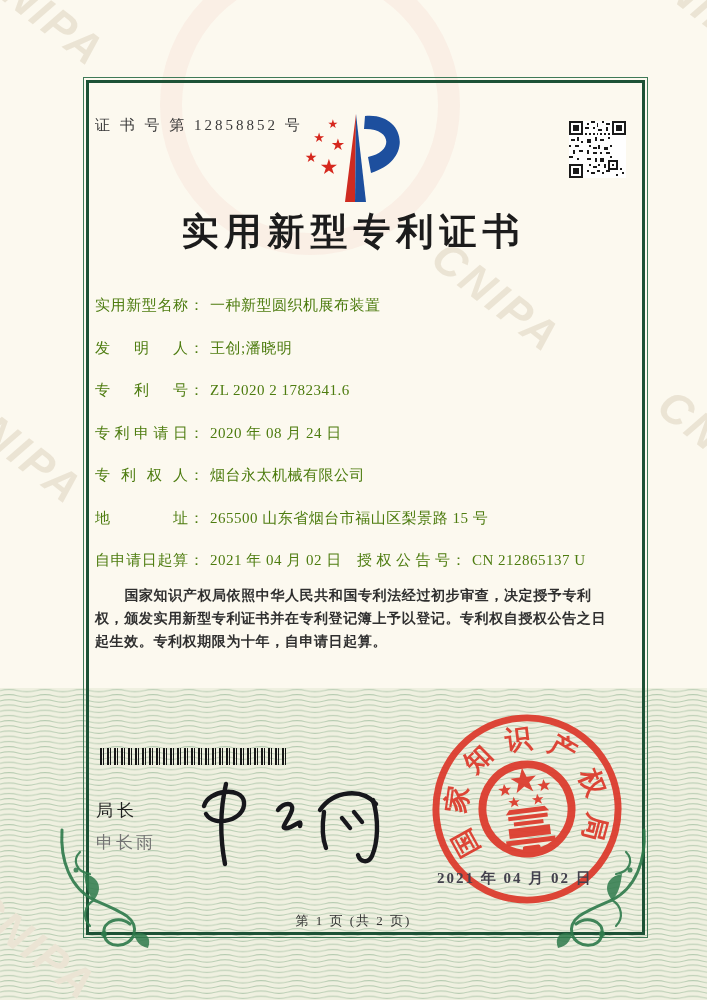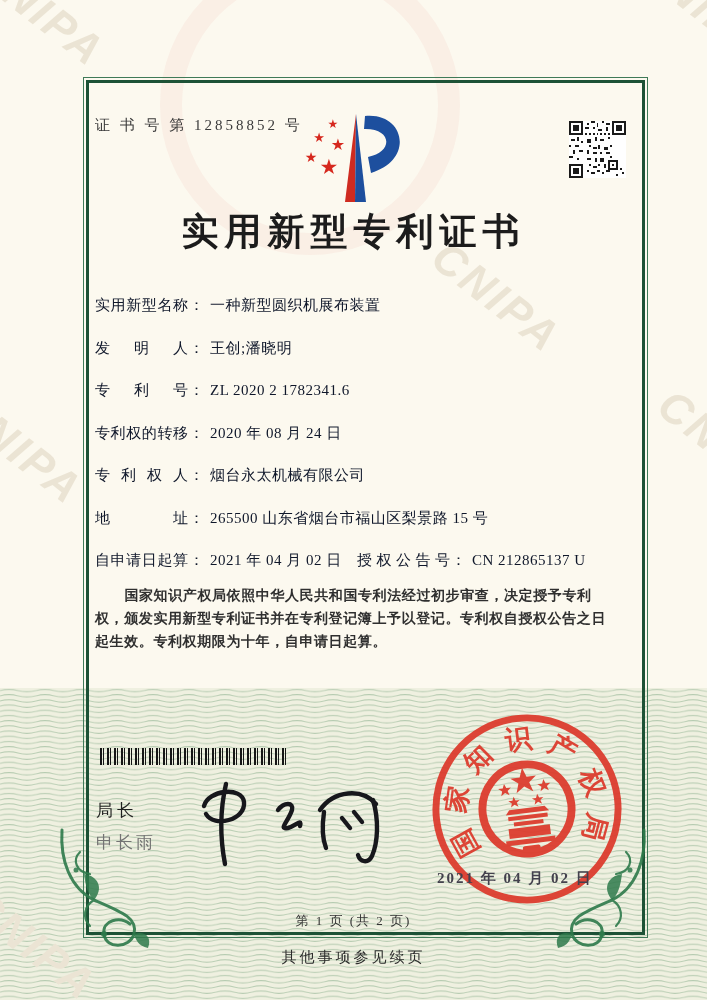--- a/index.html
+++ b/index.html
@@ -26,21 +26,21 @@
   .abs { position:absolute; z-index:2; }
 
   .cert-no { left:95px; top:116px; font-size:15px; letter-spacing:3px; color:#3a3a3a; }
 
   .logo { left:293px; top:110px; width:120px; height:98px; }
   .qr { left:569px; top:121px; width:57px; height:57px; }
 
   .title { left:0; top:207px; width:707px; text-align:center; font-size:37px;
     font-weight:700; letter-spacing:6px; color:#1c1c1c; }
 
-  .frow { position:absolute; left:95px; width:520px; font-size:15px; color:#0f172a; z-index:2; }
+  .frow { position:absolute; left:95px; width:520px; font-size:15px; color:#4d7c0f; z-index:2; }
   .flabel { display:inline-block; width:93px; text-align:justify; text-align-last:justify;
     -moz-text-align-last:justify; vertical-align:top; }
   .fcolon { display:inline-block; margin:0 6px 0 1px; }
   .fvalue { letter-spacing:0.5px; }
   .g2 { position:absolute; left:262px; top:0; }
 
   .paras { position:absolute; left:95px; top:585px; width:521px; z-index:2;
     font-size:14px; line-height:1.63; color:#2f2f2f; letter-spacing:0.6px; }
   .paras p { text-indent:2.1em;font-weight:bold; }
 
@@ -213,21 +213,21 @@
   <div class="frow" style="top:296px;">
     <span class="flabel">实用新型名称</span><span class="fcolon">：</span><span class="fvalue">一种新型圆织机展布装置</span>
   </div>
   <div class="frow" style="top:339px;">
     <span class="flabel">发明人</span><span class="fcolon">：</span><span class="fvalue">王创;潘晓明</span>
   </div>
   <div class="frow" style="top:381px;">
     <span class="flabel">专利号</span><span class="fcolon">：</span><span class="fvalue">ZL 2020 2 1782341.6</span>
   </div>
   <div class="frow" style="top:424px;">
-    <span class="flabel">专利权的转移</span><span class="fcolon">：</span><span class="fvalue">2020 年 08 月 24 日</span>
+    <span class="flabel">专利申请日</span><span class="fcolon">：</span><span class="fvalue">2020 年 08 月 24 日</span>
   </div>
   <div class="frow" style="top:466px;">
     <span class="flabel">专利权人</span><span class="fcolon">：</span><span class="fvalue">烟台永太机械有限公司</span>
   </div>
   <div class="frow" style="top:509px;">
     <span class="flabel">地址</span><span class="fcolon">：</span><span class="fvalue">265500 山东省烟台市福山区梨景路 15 号</span>
   </div>
   <div class="frow" style="top:551px;">
     <span class="flabel">自申请日起算</span><span class="fcolon">：</span><span class="fvalue">2021 年 04 月 02 日</span>
     <span class="g2">
@@ -297,15 +297,14 @@
           <rect x="79" y="118" width="42" height="10"></rect>
           <rect x="75" y="130" width="50" height="5"></rect>
           <rect x="91" y="137" width="18" height="7" rx="2"></rect>
         </g>
       </g>
     </g>
   </svg>
   <div class="abs seal-date">2021 年 04 月 02 日</div>
 
   <div class="abs footer-page">第 1 页 (共 2 页)</div>
-  <div class="abs footer-note">其他事项参见续页</div>
 
 </div>
 
 </body></html>

